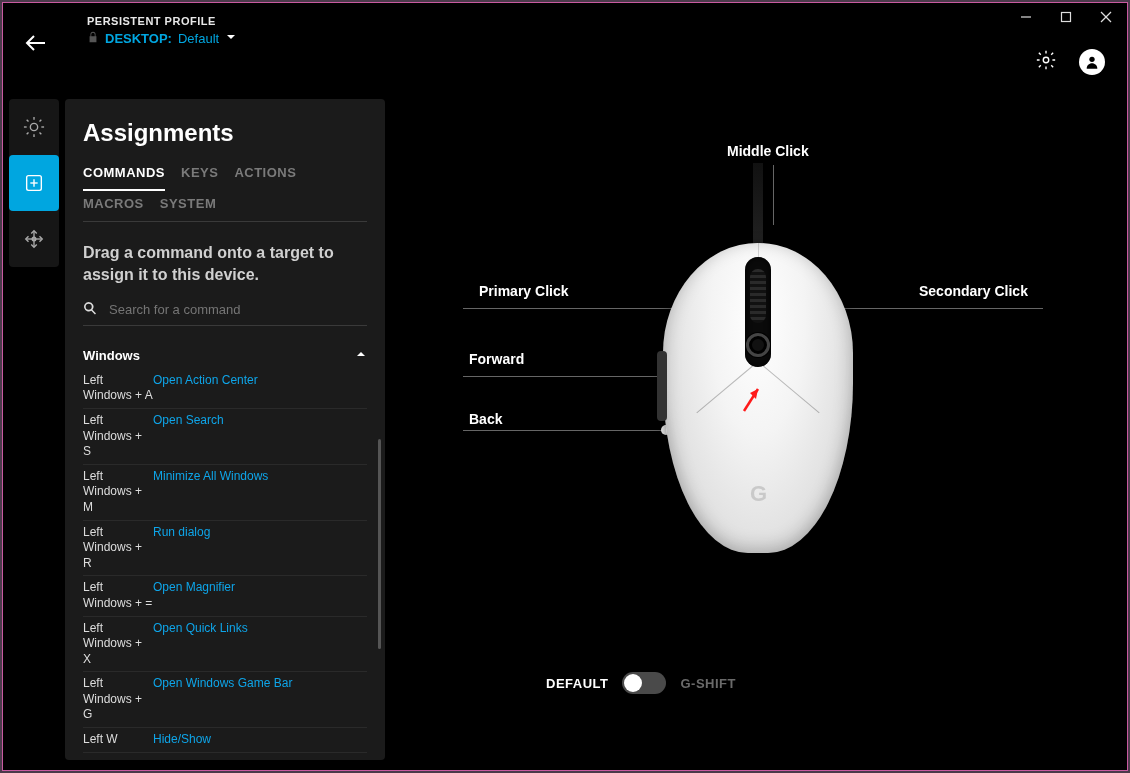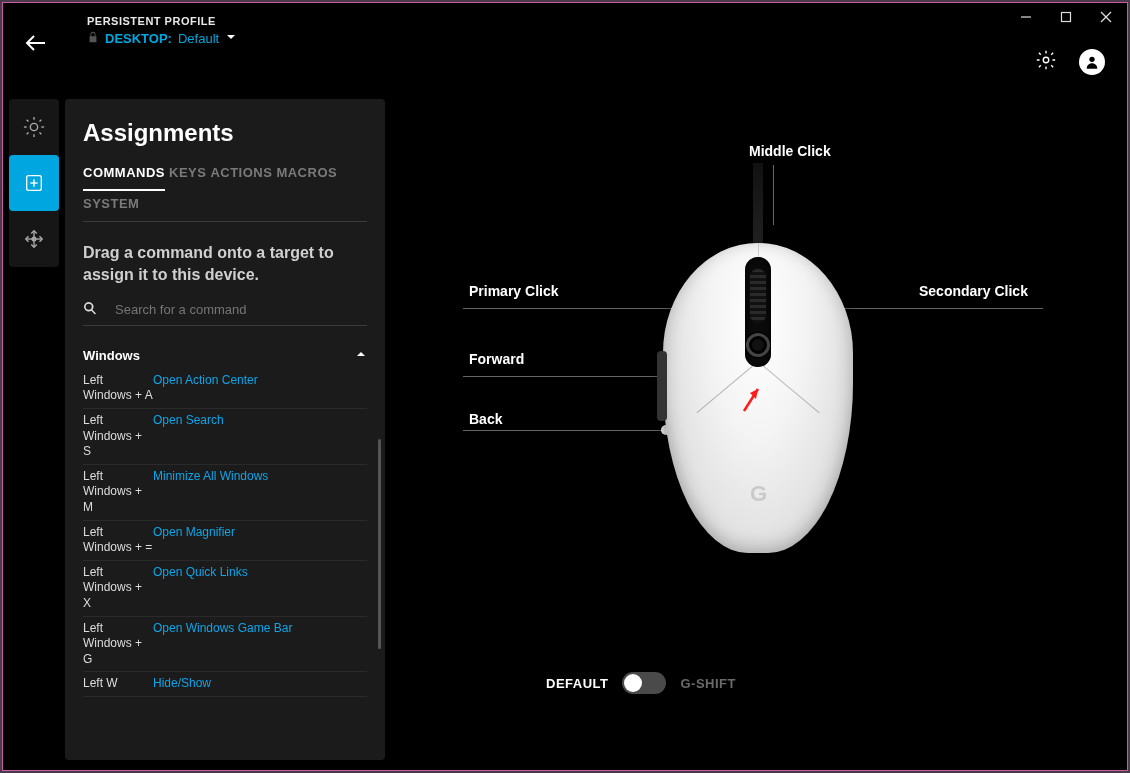--- a/index.html
+++ b/index.html
@@ -107,21 +107,21 @@
     border-radius: 4px;
     padding: 14px 18px 8px 18px;
     overflow: hidden;
   }
   .panel h1 {
     margin: 6px 0 18px 0;
     font-size: 24px;
     font-weight: 700;
   }
   .tabs {
-    display: flex; flex-wrap: wrap; gap: 16px 4px;
+    display: flex; flex-wrap: wrap; gap: 16px 16px;
     font-size: 13px;
     font-weight: 700;
     color: #7a7a7a;
     letter-spacing: 0.5px;
     border-bottom: 1px solid #3a3a3a;
     padding-bottom: 10px;
   }
   .tabs .tab { cursor: pointer; }
   .tabs .tab.active {
     color: #fff;
@@ -137,21 +137,21 @@
   }
   .hint {
     margin-top: 20px;
     font-size: 16px;
     font-weight: 600;
     color: #d0d0d0;
     line-height: 1.4;
   }
   .searchrow {
     margin-top: 14px;
-    display: flex; align-items: center; gap: 16px;
+    display: flex; align-items: center; gap: 10px;
     border-bottom: 1px solid #3a3a3a;
     padding-bottom: 6px;
   }
   .searchrow svg { width: 14px; height: 14px; fill: #ddd; }
   .searchrow input {
     flex: 1;
     background: transparent;
     border: none;
     outline: none;
     color: #bbb;
@@ -485,20 +485,24 @@
           </div>
           <div class="cmd-row">
             <div class="cmd-key">Left Windows + S</div>
             <div class="cmd-desc">Open Search</div>
           </div>
           <div class="cmd-row">
             <div class="cmd-key">Left Windows + M</div>
             <div class="cmd-desc">Minimize All Windows</div>
           </div>
           <div class="cmd-row">
+            <div class="cmd-key">Left Windows + R</div>
+            <div class="cmd-desc">Run dialog</div>
+          </div>
+          <div class="cmd-row">
             <div class="cmd-key">Left Windows + =</div>
             <div class="cmd-desc">Open Magnifier</div>
           </div>
           <div class="cmd-row">
             <div class="cmd-key">Left Windows + X</div>
             <div class="cmd-desc">Open Quick Links</div>
           </div>
           <div class="cmd-row">
             <div class="cmd-key">Left Windows + G</div>
             <div class="cmd-desc">Open Windows Game Bar</div>
@@ -508,24 +512,24 @@
             <div class="cmd-desc">Hide/Show</div>
           </div>
         </div>
     </div>
 
     <div class="panel-scroll"></div>
   </div>
 
   <div class="stage">
 
-    <div class="label" style="left:346px; top:10px;">Middle Click</div>
+    <div class="label" style="left:324px; top:10px;">Middle Click</div>
     <div class="vline" style="left:370px; top:32px; height:60px;"></div>
 
-    <div class="label" style="left:66px; top:150px;">Primary Click</div>
+    <div class="label" style="left:76px; top:150px;">Primary Click</div>
     <div class="hline" style="left:60px; top:175px; width:246px;"></div>
     <div class="dot" style="left:305px; top:170px;"></div>
 
     <div class="label" style="left:516px; top:150px;">Secondary Click</div>
     <div class="hline" style="left:410px; top:175px; width:230px;"></div>
     <div class="dot" style="left:400px; top:170px;"></div>
 
     <div class="label" style="left:66px; top:218px;">Forward</div>
     <div class="hline" style="left:60px; top:243px; width:200px;"></div>
     <div class="dot" style="left:258px; top:238px;"></div>

